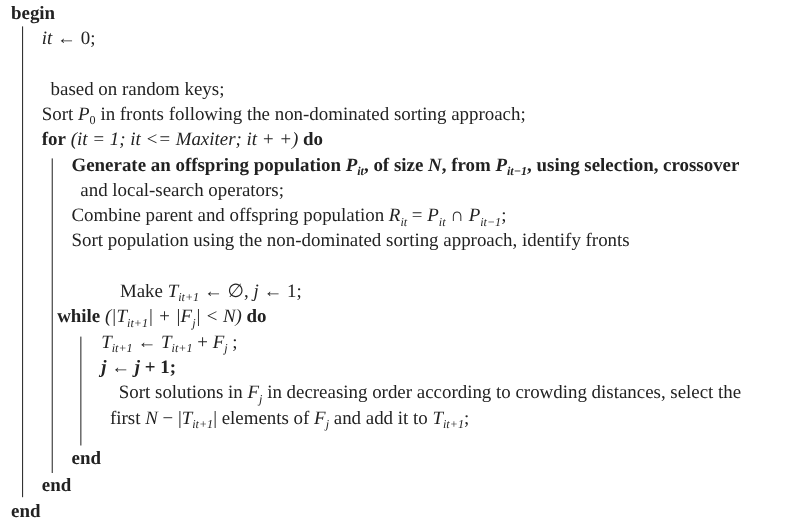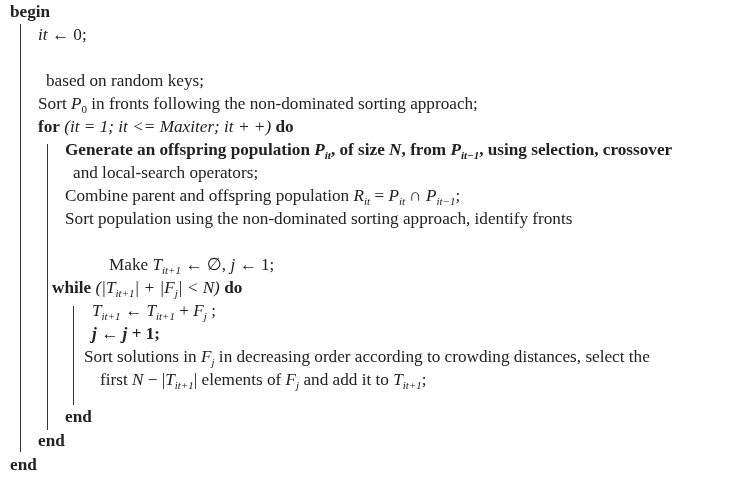--- a/index.html
+++ b/index.html
@@ -43,20 +43,20 @@
 
 
   <div class="ln" style="left:65px; top:255px;margin-left:44px;"><span>Make </span><span class="m">T</span><sub class="m">it+1</sub><span> ← ∅, </span><span class="m">j</span><span> ← 1;</span></div>
 
   <div class="ln" style="left:52px; top:278px;"><span class="kw">while</span> <span class="m">(|</span><span class="m">T</span><sub class="m">it+1</sub><span class="m">| + |</span><span class="m">F</span><sub class="m">j</sub><span class="m">| &lt; N)</span> <span class="kw">do</span></div>
 
   <div class="ln" style="left:92px; top:301px;"><span class="m">T</span><sub class="m">it+1</sub><span> ← </span><span class="m">T</span><sub class="m">it+1</sub><span> + </span><span class="m">F</span><sub class="m">j</sub><span> ;</span></div>
 
   <div class="ln" style="left:92px; top:324px;font-weight:bold;"><span class="m">j</span><span> ← </span><span class="m">j</span><span> + 1;</span></div>
 
-  <div class="ln" style="left:84px; top:347px;"><span>Sort solutions in </span><span class="m">F</span><sub class="m">j</sub><span> in decreasing order according to crowding distances, select the</span></div>
+  <div class="ln" style="left:108px; top:347px;"><span>Sort solutions in </span><span class="m">F</span><sub class="m">j</sub><span> in decreasing order according to crowding distances, select the</span></div>
 
   <div class="ln" style="left:100px; top:370px;"><span>first </span><span class="m">N</span><span> − |</span><span class="m">T</span><sub class="m">it+1</sub><span>| elements of </span><span class="m">F</span><sub class="m">j</sub><span> and add it to </span><span class="m">T</span><sub class="m">it+1</sub><span>;</span></div>
 
   <div class="ln kw" style="left:65px; top:407px;">end</div>
   <div class="ln kw" style="left:38px; top:431px;">end</div>
   <div class="ln kw" style="left:10px; top:455px;">end</div>
 </div>
 
 </body></html>

